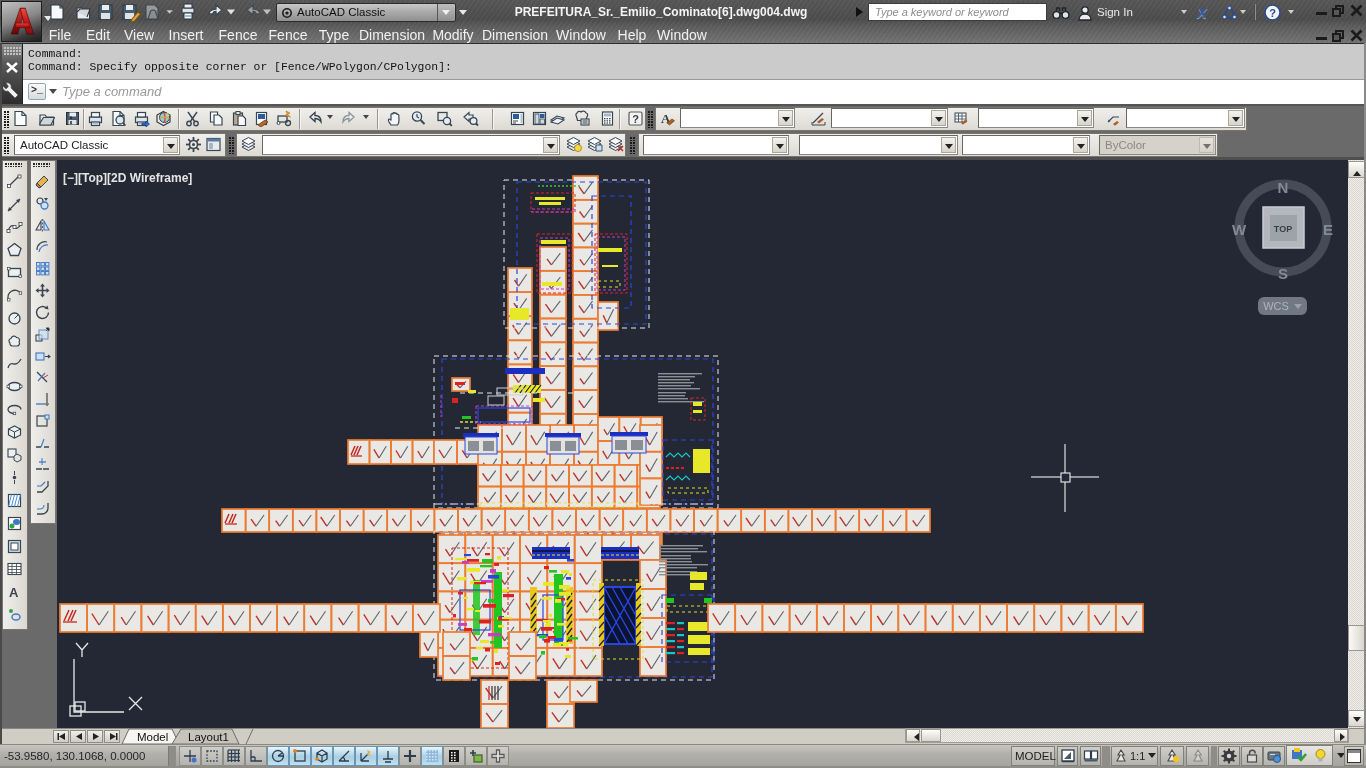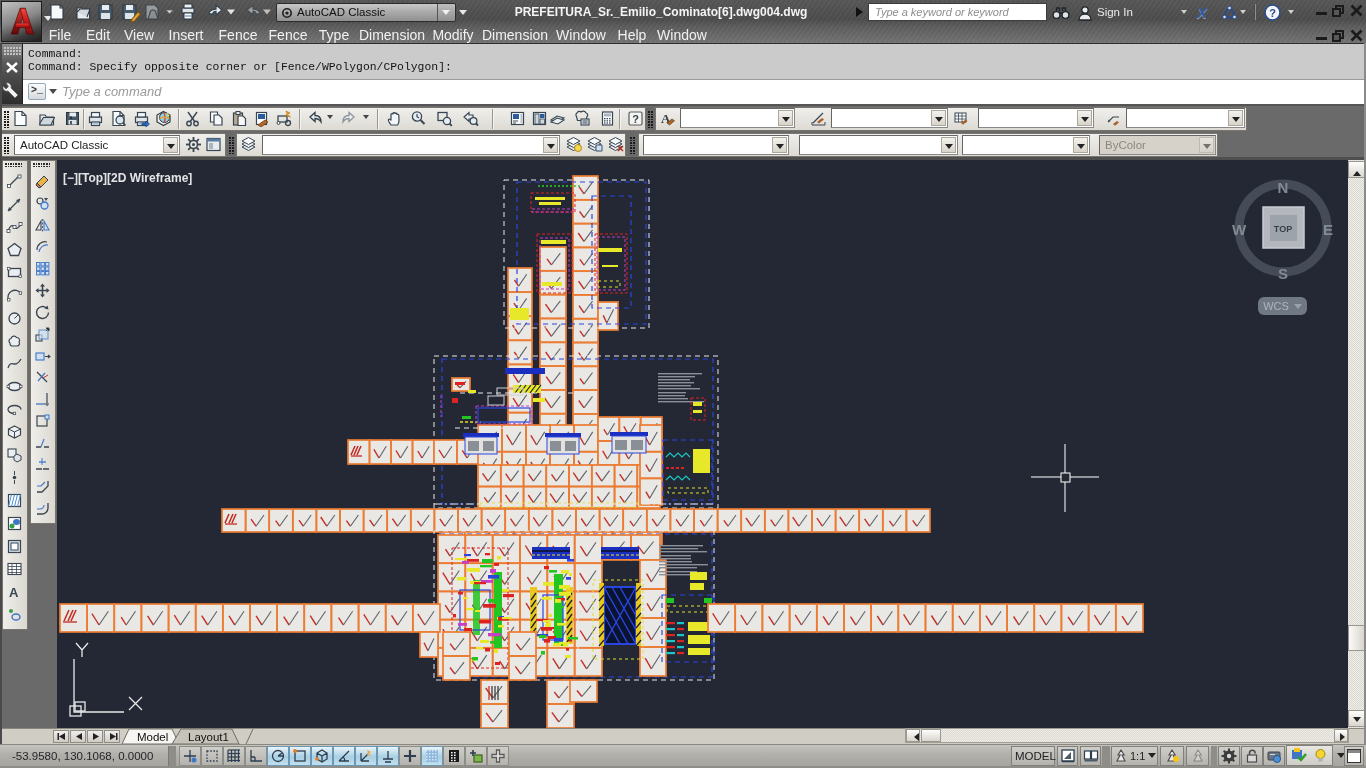--- a/index.html
+++ b/index.html
@@ -1593,21 +1593,21 @@
 </svg>
 <div style="position:absolute;left:905px;top:728px;width:444px;height:15px;background:repeating-conic-gradient(#efeee9 0% 25%, #dbd8d1 0% 50%);background-size:2px 2px;border:1px solid #a09d95;"></div>
 <div style="position:absolute;left:906px;top:729px;width:14px;height:13px;background:linear-gradient(#fdfdfc,#d9d6cd);border:1px solid #9a978f;">
     <div style="position:absolute;left:3px;top:3px;border:4px solid transparent;border-right:5px solid #222;"></div>
   </div>
 <div style="position:absolute;left:921px;top:729px;width:20px;height:13px;background:linear-gradient(#fdfdfc,#d9d6cd);border:1px solid #9a978f;"></div>
 <div style="position:absolute;left:1334px;top:729px;width:14px;height:13px;background:linear-gradient(#fdfdfc,#d9d6cd);border:1px solid #9a978f;">
     <div style="position:absolute;left:5px;top:3px;border:4px solid transparent;border-left:5px solid #222;"></div>
   </div>
 <div style="position:absolute;left:0px;top:744px;width:1366px;height:24px;background:linear-gradient(#c6c4bf,#b2b0ab 40%,#a4a29d);border-top:1px solid #8a8880;"></div>
-<div style="position:absolute;left:12px;top:750px;width:220px;height:13px;font-size:11.5px;color:#26262a;">-53.9580,  130.1068, 0.0000</div>
+<div style="position:absolute;left:4px;top:750px;width:220px;height:13px;font-size:11.5px;color:#26262a;">-53.9580,  130.1068, 0.0000</div>
 <div style="position:absolute;left:168px;top:746px;width:8px;height:20px;background:#8f8d88;border-left:1px solid #7d7b76;"></div>
 <div style="position:absolute;left:179px;top:746px;width:22px;height:20px;background:linear-gradient(#d0cec9,#b5b3ae);border:1px solid #8f8d88;"></div>
 <svg class="abs" style="left:182px;top:748px;width:16px;height:16px" viewBox="0 0 16 16">
     <g stroke="#2c3e50" stroke-width="1.3" fill="none">
       <path d="M8 2 v12 M2 8 h12"></path>
       <circle cx="12" cy="12" r="2.5" fill="#3f76c8" stroke="none"></circle>
     </g>
   </svg>
 <div style="position:absolute;left:201px;top:746px;width:22px;height:20px;background:linear-gradient(#d0cec9,#b5b3ae);border:1px solid #8f8d88;"></div>
 <svg class="abs" style="left:204px;top:748px;width:16px;height:16px" viewBox="0 0 16 16">

